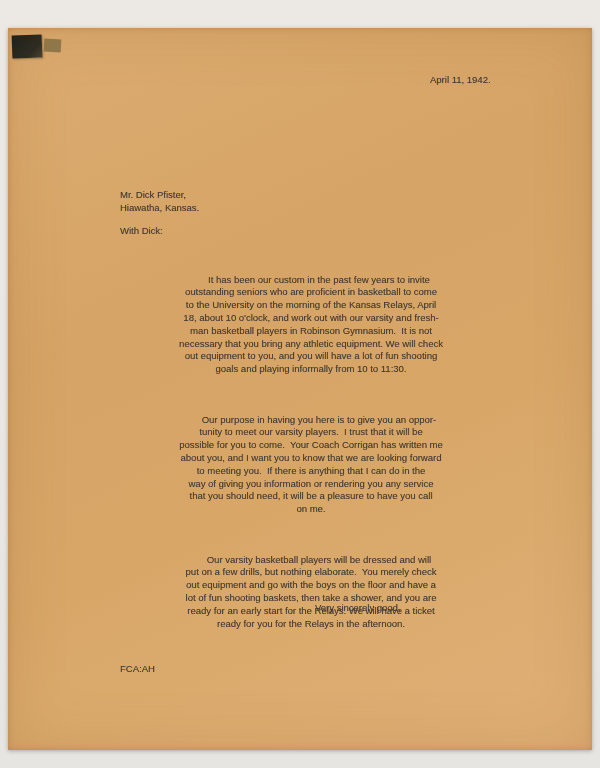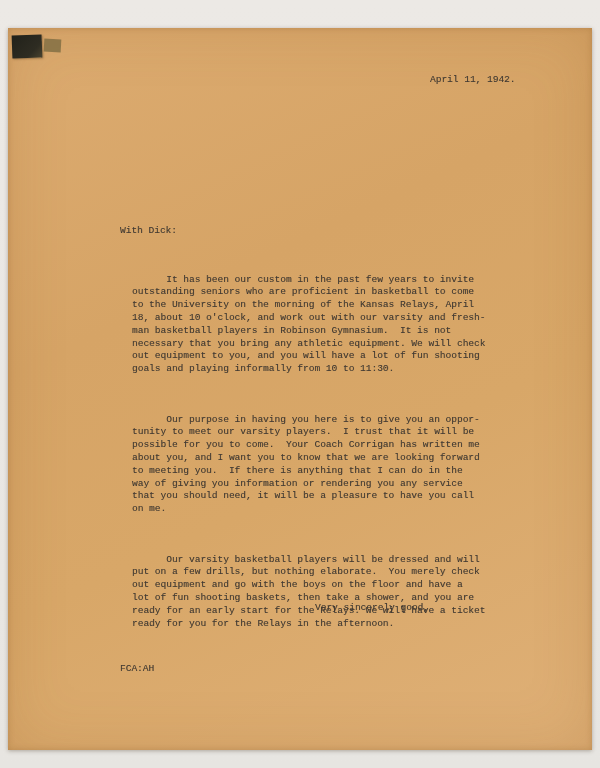--- a/index.html
+++ b/index.html
@@ -6,21 +6,21 @@
     margin: 0;
     padding: 0;
     background: #e9e7e3;
   }
   .scan {
     position: relative;
     width: 600px;
     height: 768px;
     background: linear-gradient(180deg, #ece9e5 0%, #e7e5e1 100%);
     overflow: hidden;
-    font-family: Liberation Mono, monospace;
+    font-family: Liberation Sans, sans-serif;
   }
   .paper {
     position: absolute;
     left: 8px;
     top: 28px;
     width: 584px;
     height: 722px;
     background: linear-gradient(155deg, #dcab70 0%, #d6a466 35%, #d8a768 60%, #dfb077 100%);
     box-shadow:
       0 1px 4px rgba(60, 45, 25, 0.35),
@@ -56,37 +56,39 @@
     top: 11px;
     width: 17px;
     height: 13px;
     background: #77683f;
     opacity: 0.75;
     transform: rotate(3deg);
   }
   .date-line      { left: 422px; top: 46px; }
   .recipient      { left: 112px; top: 161px; }
   .salutation     { left: 112px; top: 197px; }
-  .body-block     { left: 124px; top: 220px; width: 382px; }
+  .body-block     { left: 112px; top: 220px; width: 382px; text-align: center; }
   .closing-line   { left: 150px; top: 540px; }
   .signoff-line   { left: 307px; top: 574px; }
   .signature      { left: 295px; top: 622px; }
   .initials       { left: 112px; top: 635px; }
 </style>
 </head>
 <body>
 
 <div class="scan">
   <div class="paper">
 
     <div class="artifact-1"></div>
     <div class="artifact-2"></div>
 
     <div class="txt date-line">April 11, 1942.</div>
 
+    <div class="txt recipient">Mr. Dick Pfister,
+Hiawatha, Kansas.</div>
 
     <div class="txt salutation">With Dick:</div>
 
     <div class="txt body-block">
       <p>      It has been our custom in the past few years to invite
 outstanding seniors who are proficient in basketball to come
 to the University on the morning of the Kansas Relays, April
 18, about 10 o'clock, and work out with our varsity and fresh-
 man basketball players in Robinson Gymnasium.  It is not
 necessary that you bring any athletic equipment. We will check

